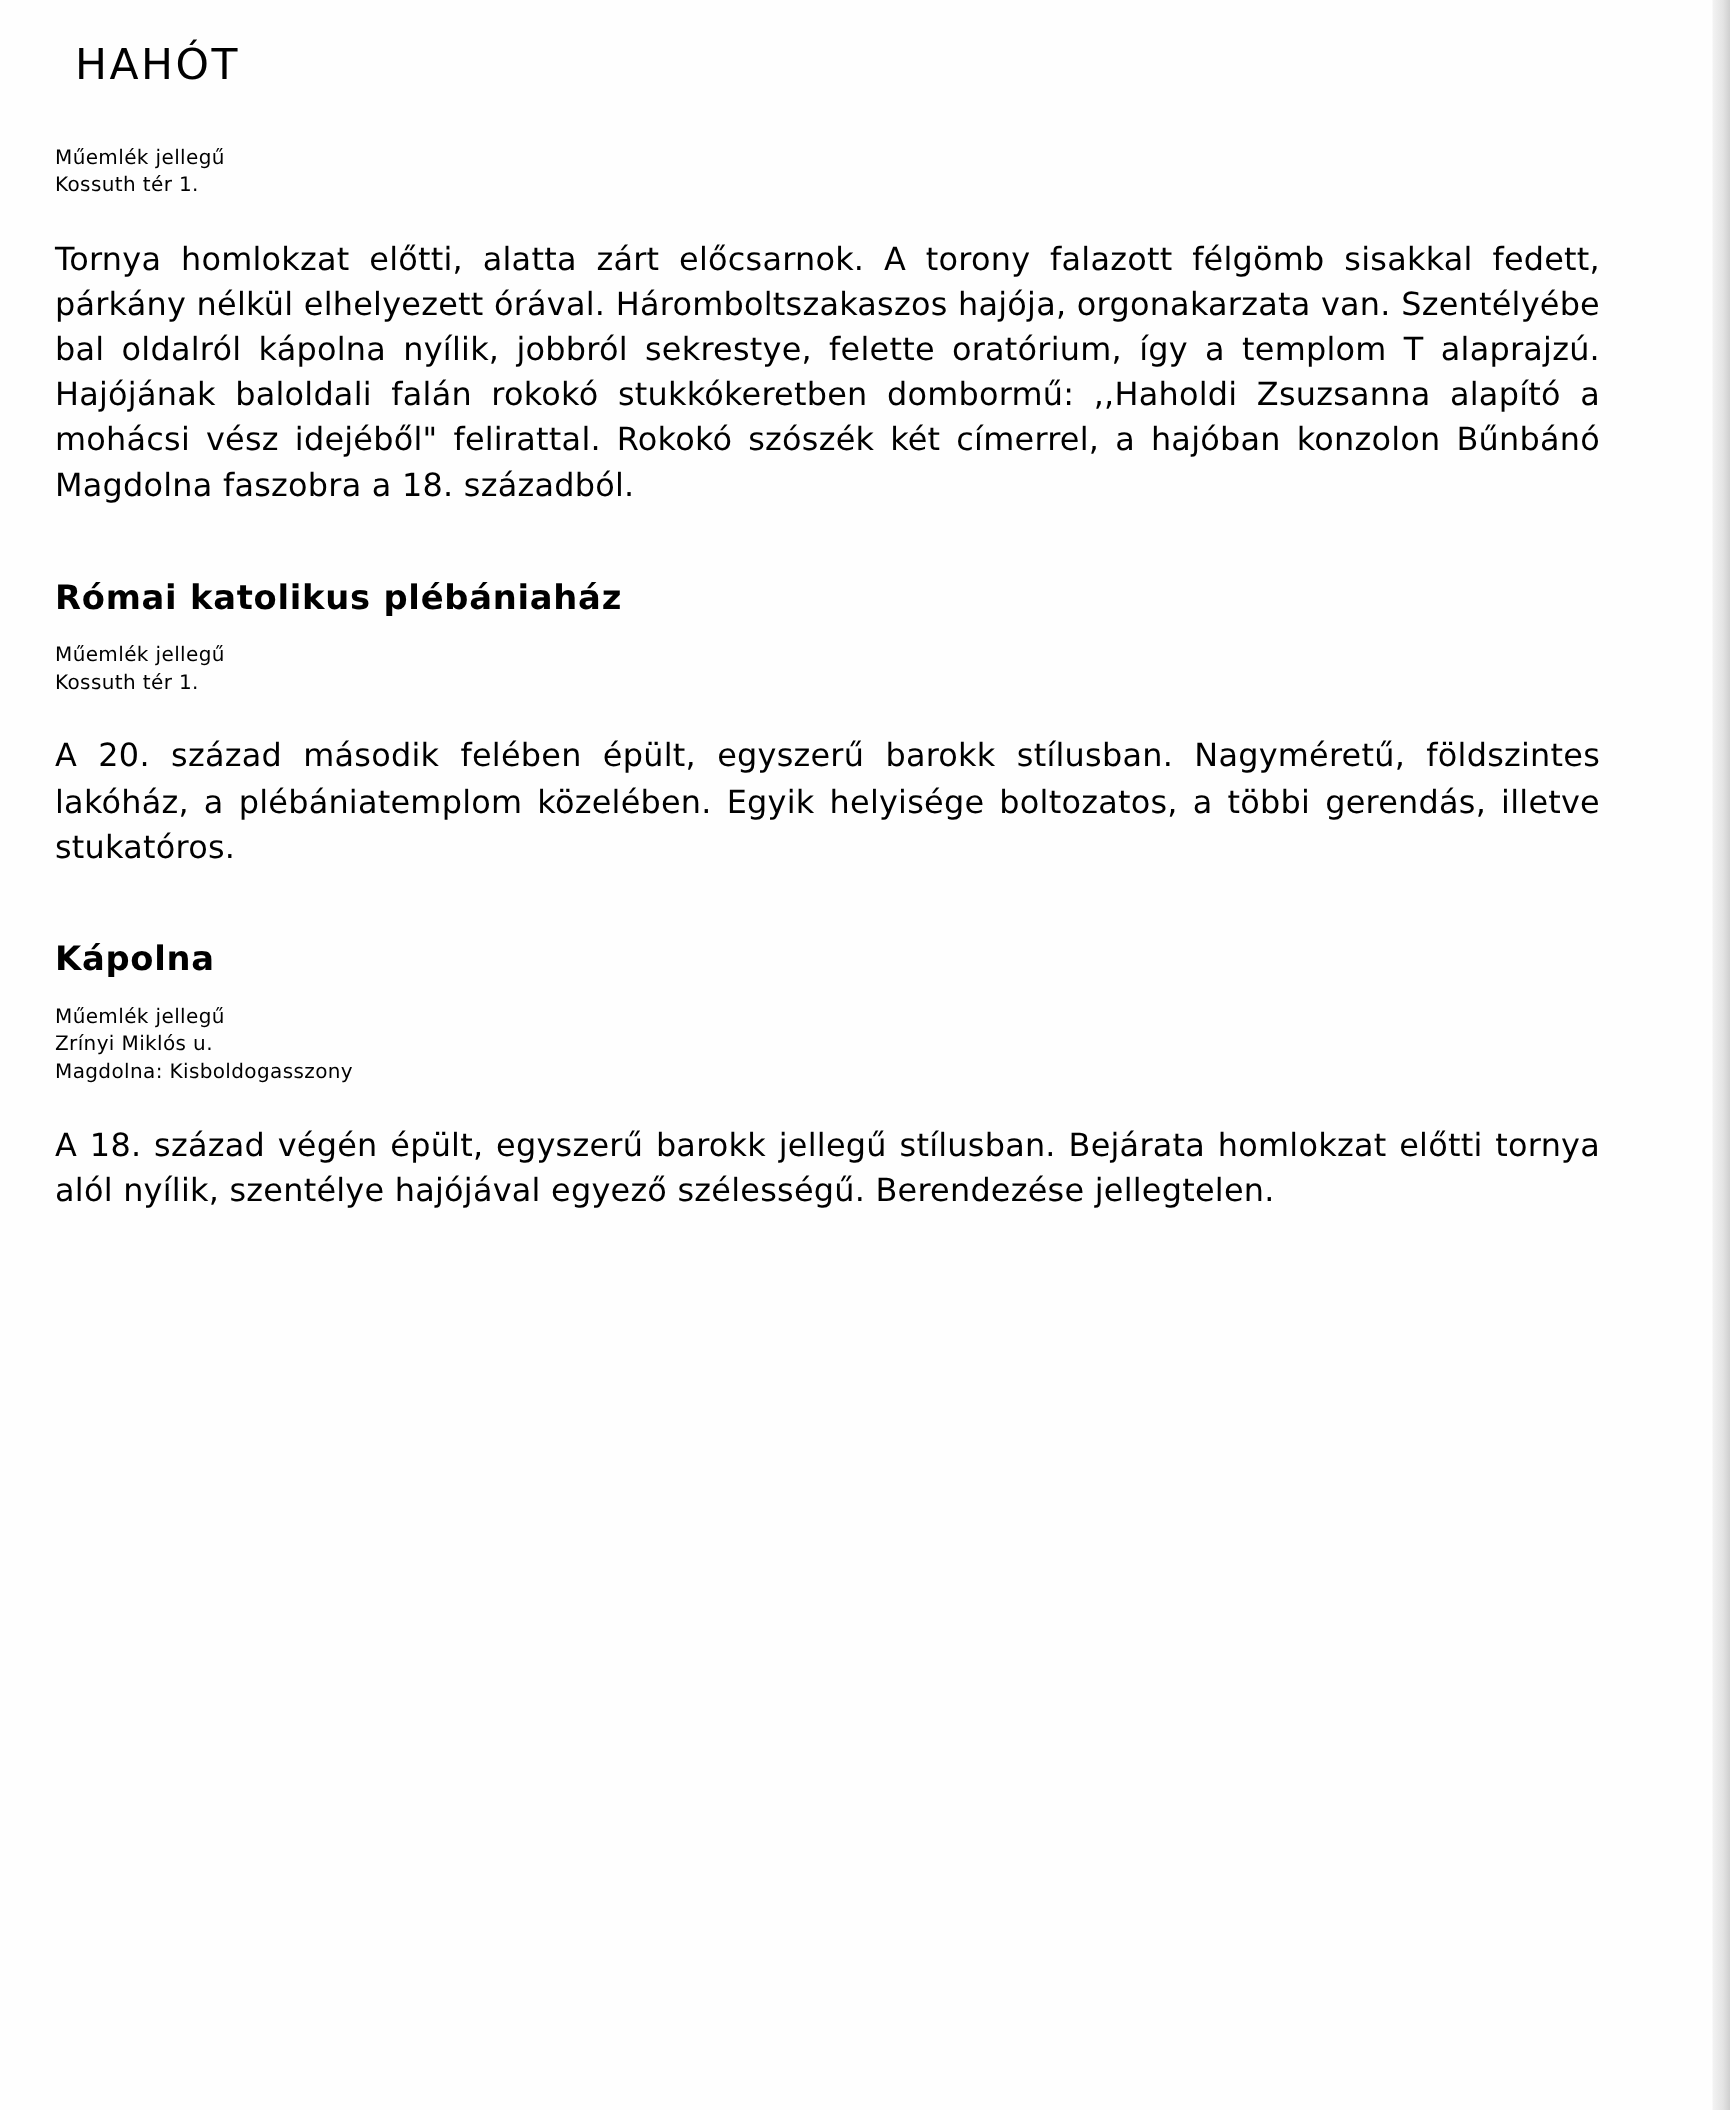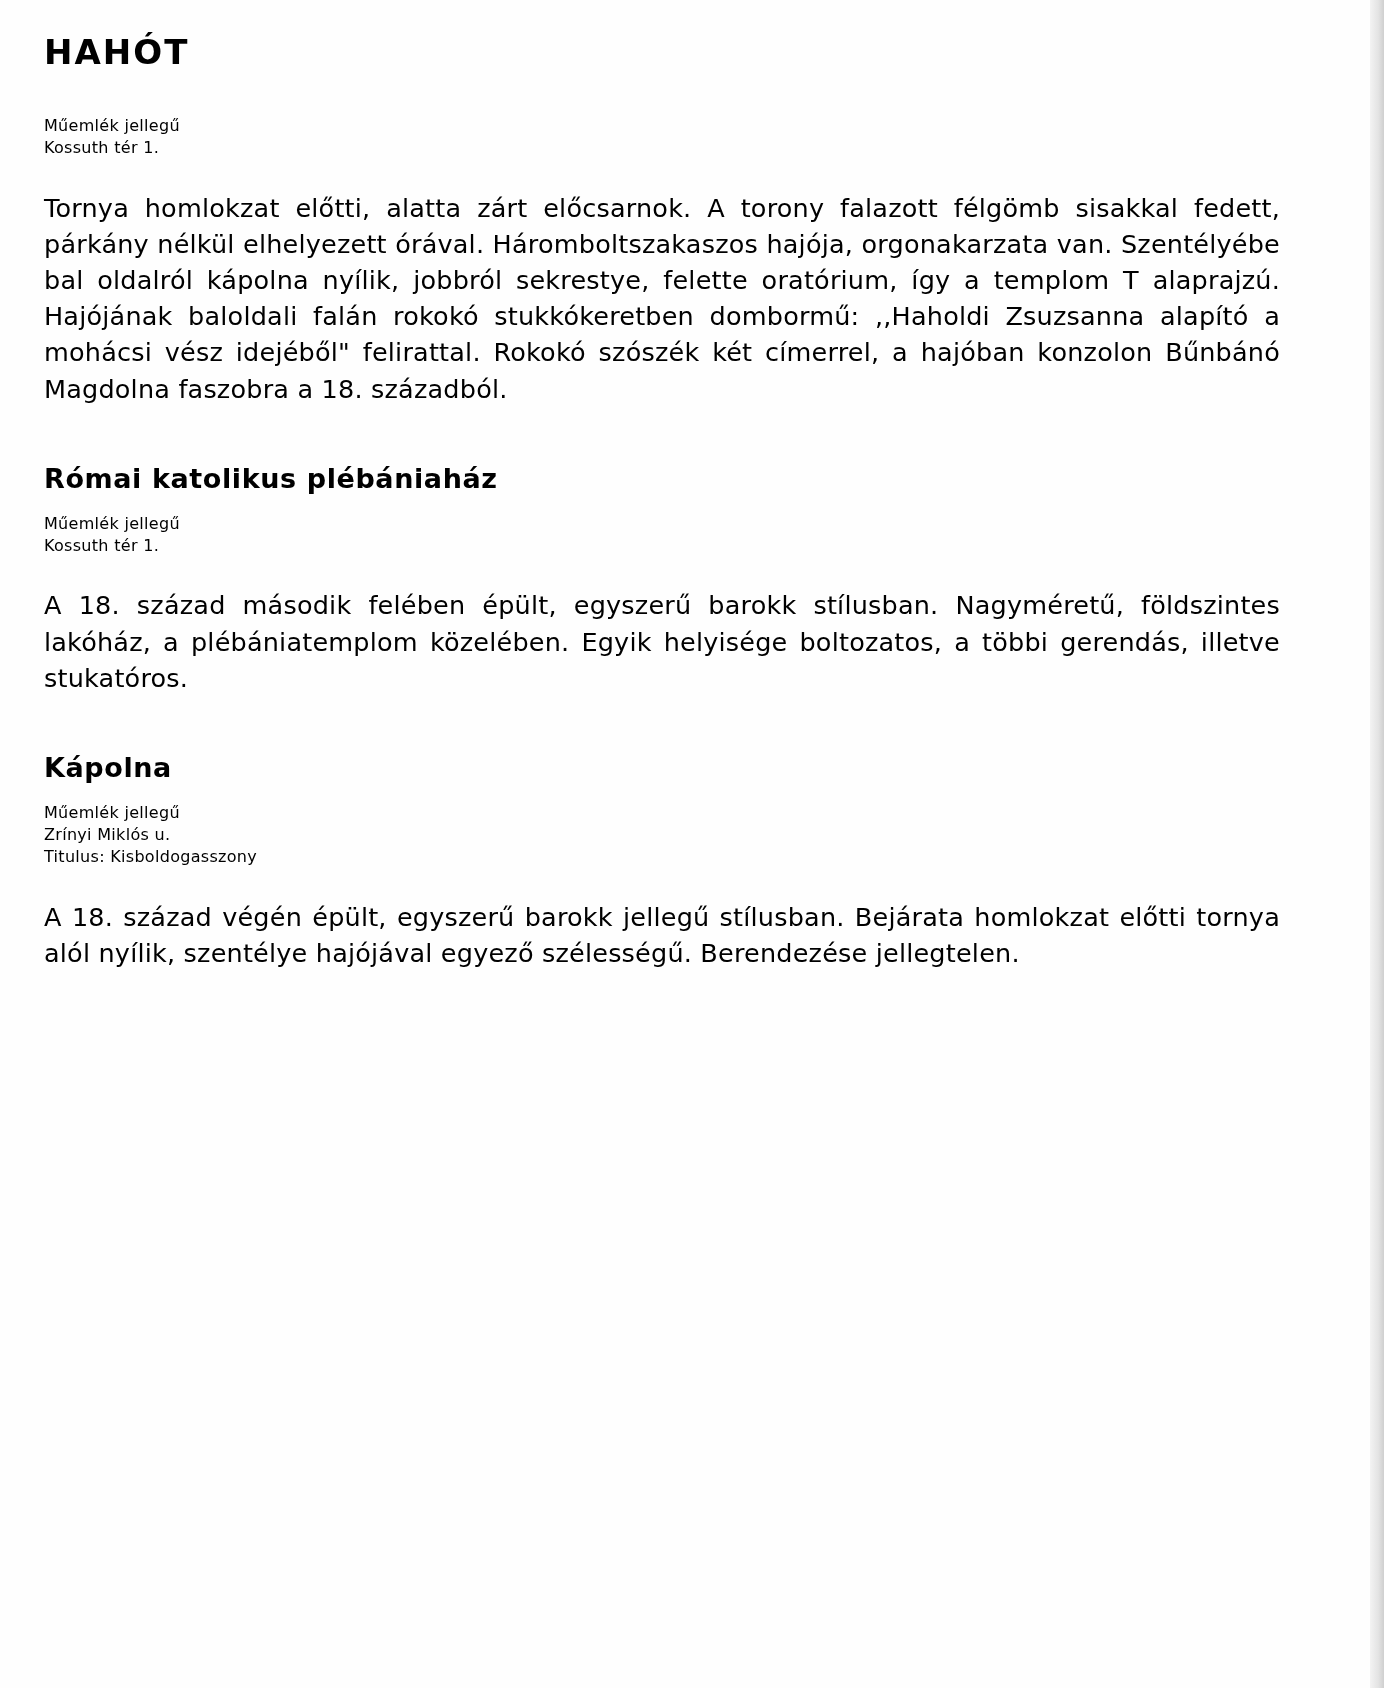--- a/index.html
+++ b/index.html
@@ -26,23 +26,23 @@
   .scan-edge {
     position: absolute;
     top: 0;
     right: 0;
     width: 14px;
     height: 1688px;
     background: linear-gradient(to right, #f3f3f3 0%, #e3e3e3 60%, #cfcfcf 100%);
   }
   .doc-title {
     font-size: 34px;
-    font-weight: bold;
+    font-weight: normal;
     letter-spacing: 2px;
-    margin: 0 0 44px 0;
+    margin: 0 0 44px 16px;
     line-height: 1.1;
   }
   .entry {
     margin: 0 0 22px 0;
   }
   .entry-title {
     font-size: 27px;
     font-weight: bold;
     letter-spacing: 0.6px;
     margin: 0 0 18px 0;
@@ -87,28 +87,28 @@
   </section>
 
   <div class="gap-lg"></div>
 
   <section class="entry">
     <h2 class="entry-title">Római katolikus plébániaház</h2>
     <div class="meta">
       <div>Műemlék jellegű</div>
       <div>Kossuth tér 1.</div>
     </div>
-    <p class="body-text">A 18. század második felében épült, egyszerű barokk stílusban. Nagyméretű, földszintes lakóház, a plébániatemplom közelében. Egyik helyisége boltozatos, a többi gerendás, illetve stukatóros.</p>
+    <p class="body-text">A 20. század második felében épült, egyszerű barokk stílusban. Nagyméretű, földszintes lakóház, a plébániatemplom közelében. Egyik helyisége boltozatos, a többi gerendás, illetve stukatóros.</p>
   </section>
 
   <div class="gap-lg"></div>
 
   <section class="entry">
     <h2 class="entry-title">Kápolna</h2>
     <div class="meta">
       <div>Műemlék jellegű</div>
       <div>Zrínyi Miklós u.</div>
-      <div>Titulus: Kisboldogasszony</div>
+      <div>Magdolna: Kisboldogasszony</div>
     </div>
     <p class="body-text tight">A 18. század végén épült, egyszerű barokk jellegű stílusban. Bejárata homlokzat előtti tornya alól nyílik, szentélye hajójával egyező szélességű. Berendezése jellegtelen.</p>
   </section>
 
 </div>
 
 </body></html>

